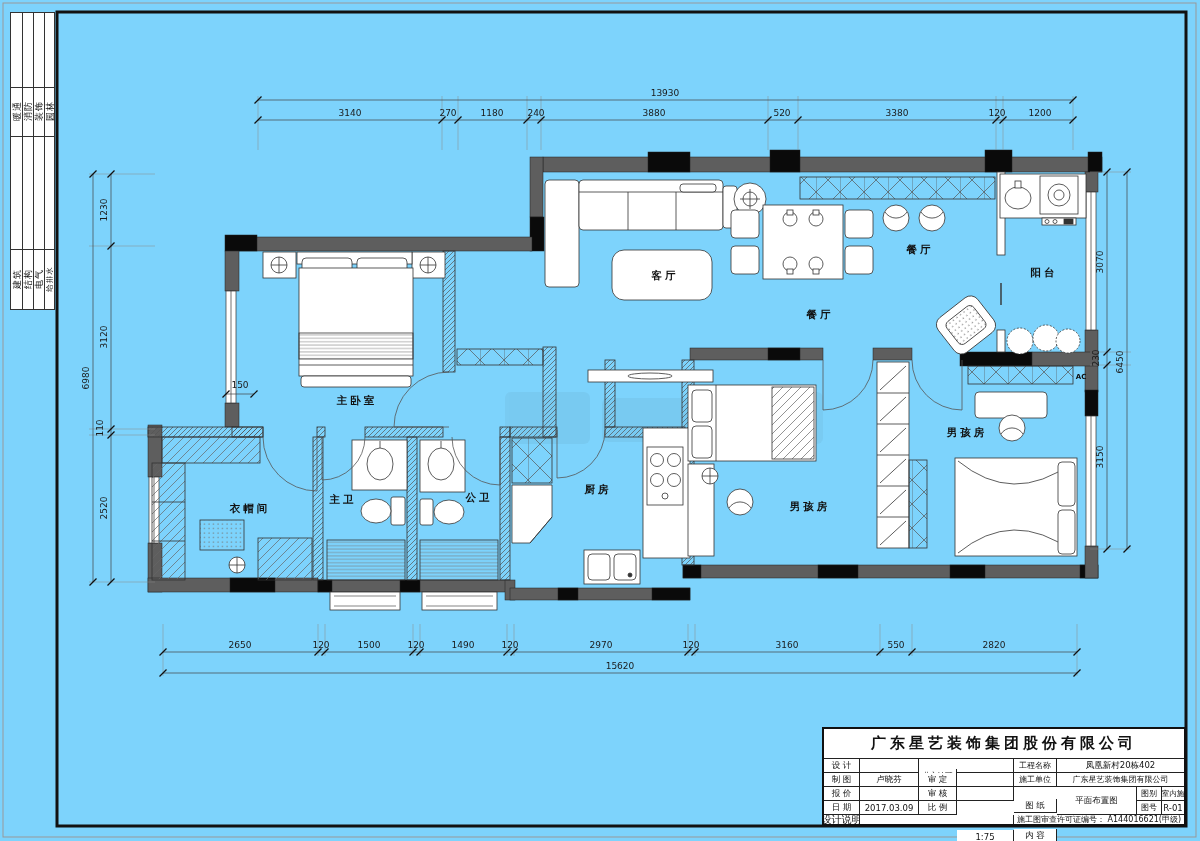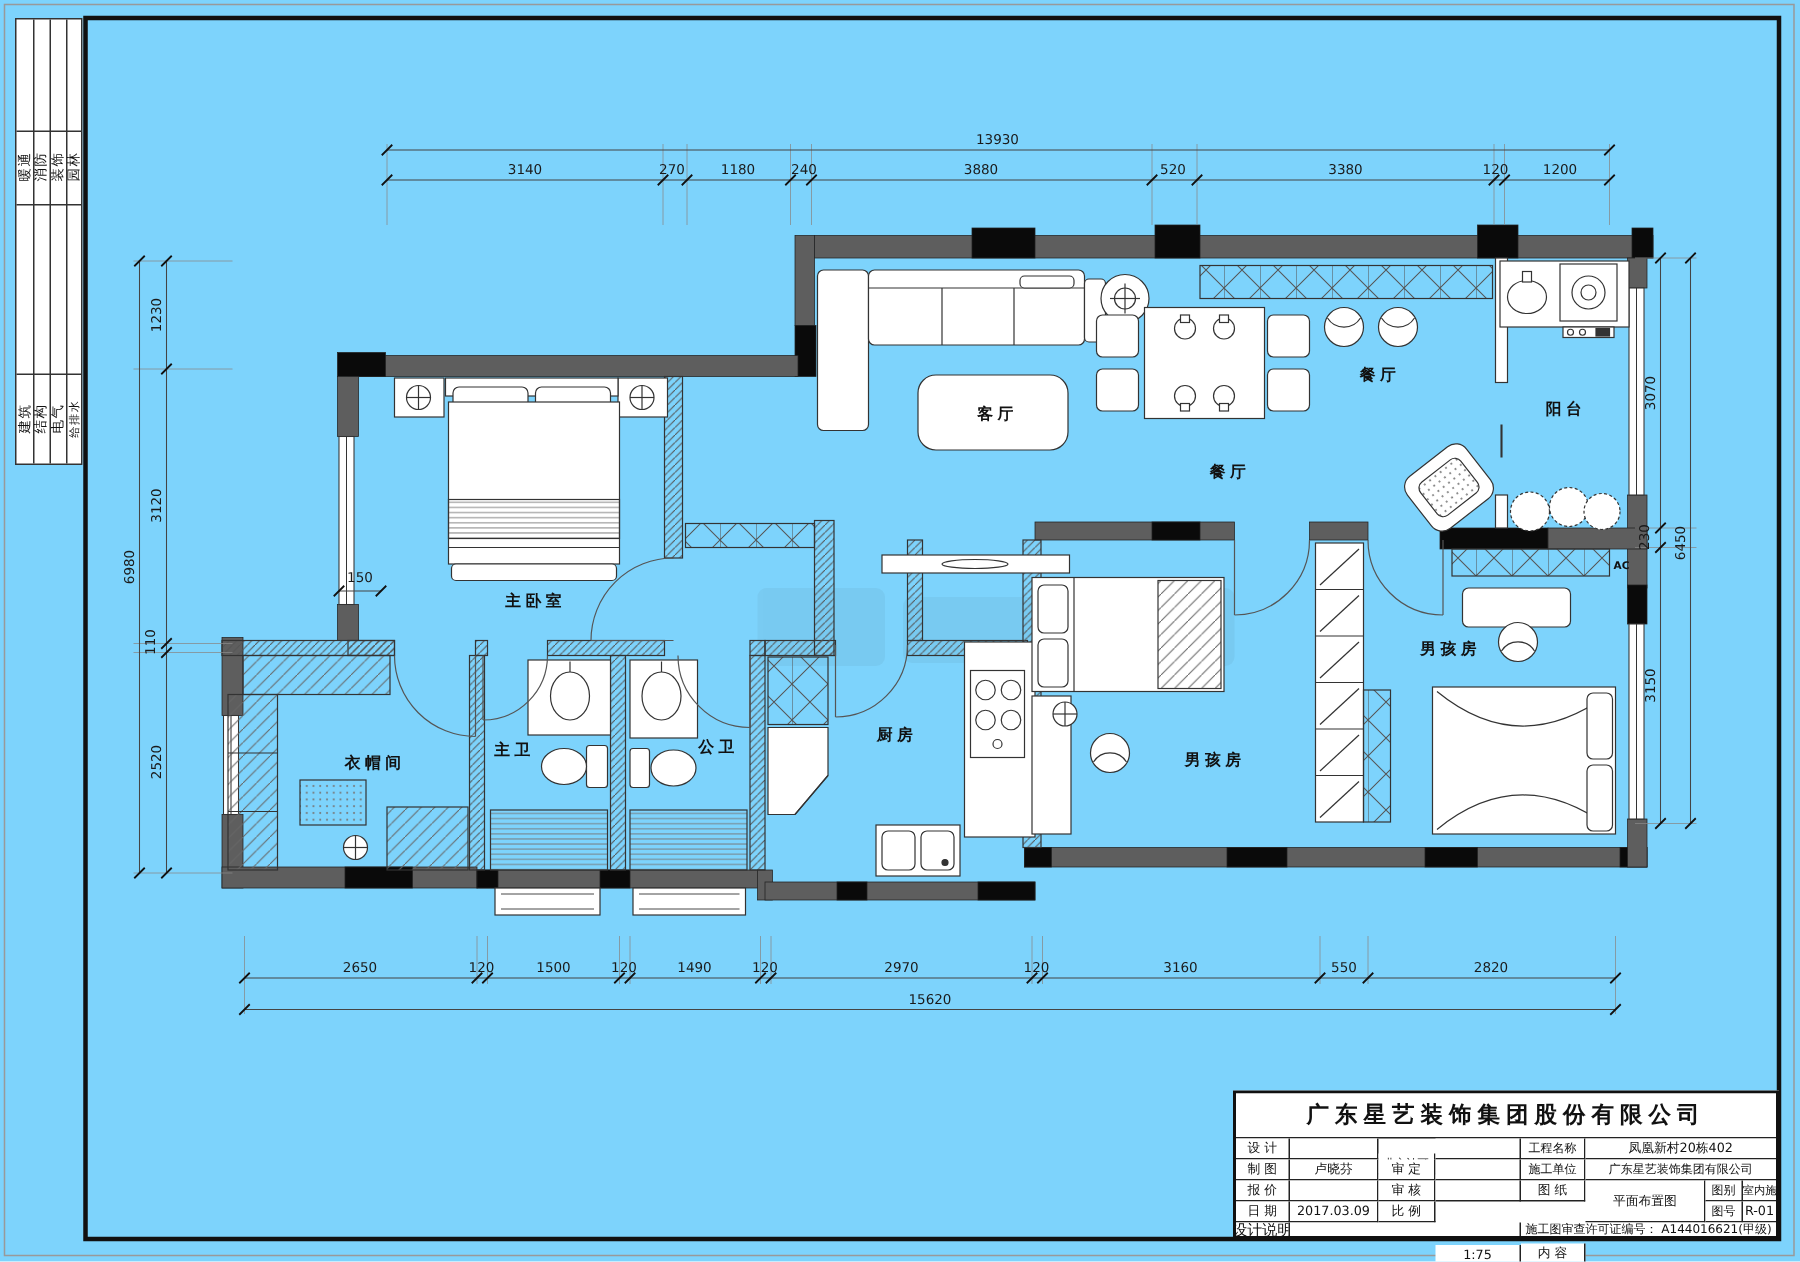--- a/index.html
+++ b/index.html
@@ -552,21 +552,21 @@
   <div class="cell" style="left:36px;top:44px;width:59px;height:14px;">卢晓芬</div>
   <div class="cell" style="left:95px;top:44px;width:38px;height:14px;">审 定</div>
   <div class="cell" style="left:133px;top:44px;width:57px;height:14px;"></div>
   <div class="cell" style="left:190px;top:44px;width:43px;height:14px;font-size:8px;">施工单位</div>
   <div class="cell" style="left:233px;top:44px;width:127px;height:14px;border-right:none;font-size:8px;">广东星艺装饰集团有限公司</div>
 
   <div class="cell" style="left:0;top:58px;width:36px;height:14px;">报 价</div>
   <div class="cell" style="left:36px;top:58px;width:59px;height:14px;"></div>
   <div class="cell" style="left:95px;top:58px;width:38px;height:14px;">审 核</div>
   <div class="cell" style="left:133px;top:58px;width:57px;height:14px;"></div>
-  <div class="cell" style="left:190px;top:58px;width:43px;height:14px;text-align:center;">图 纸</div>
+  <div class="cell" style="left:190px;top:70px;width:43px;height:14px;text-align:center;">图 纸</div>
   <div class="cell" style="left:233px;top:58px;width:80px;height:28px;">平面布置图</div>
   <div class="cell" style="left:313px;top:58px;width:25px;height:14px;font-size:8px;">图别</div>
   <div class="cell" style="left:338px;top:58px;width:22px;height:14px;border-right:none;font-size:7.5px;text-align:center;">室内施</div>
 
   <div class="cell" style="left:0;top:72px;width:36px;height:14px;">日 期</div>
   <div class="cell" style="left:36px;top:72px;width:59px;height:14px;">2017.03.09</div>
   <div class="cell" style="left:95px;top:72px;width:38px;height:14px;">比 例</div>
   <div class="cell" style="left:133px;top:72px;width:57px;height:14px;margin-top:29px;">1:75</div>
   <div class="cell" style="left:190px;top:72px;width:43px;height:14px;margin-top:28px;">内 容</div>
   <div class="cell" style="left:313px;top:72px;width:25px;height:14px;font-size:8px;">图号</div>

